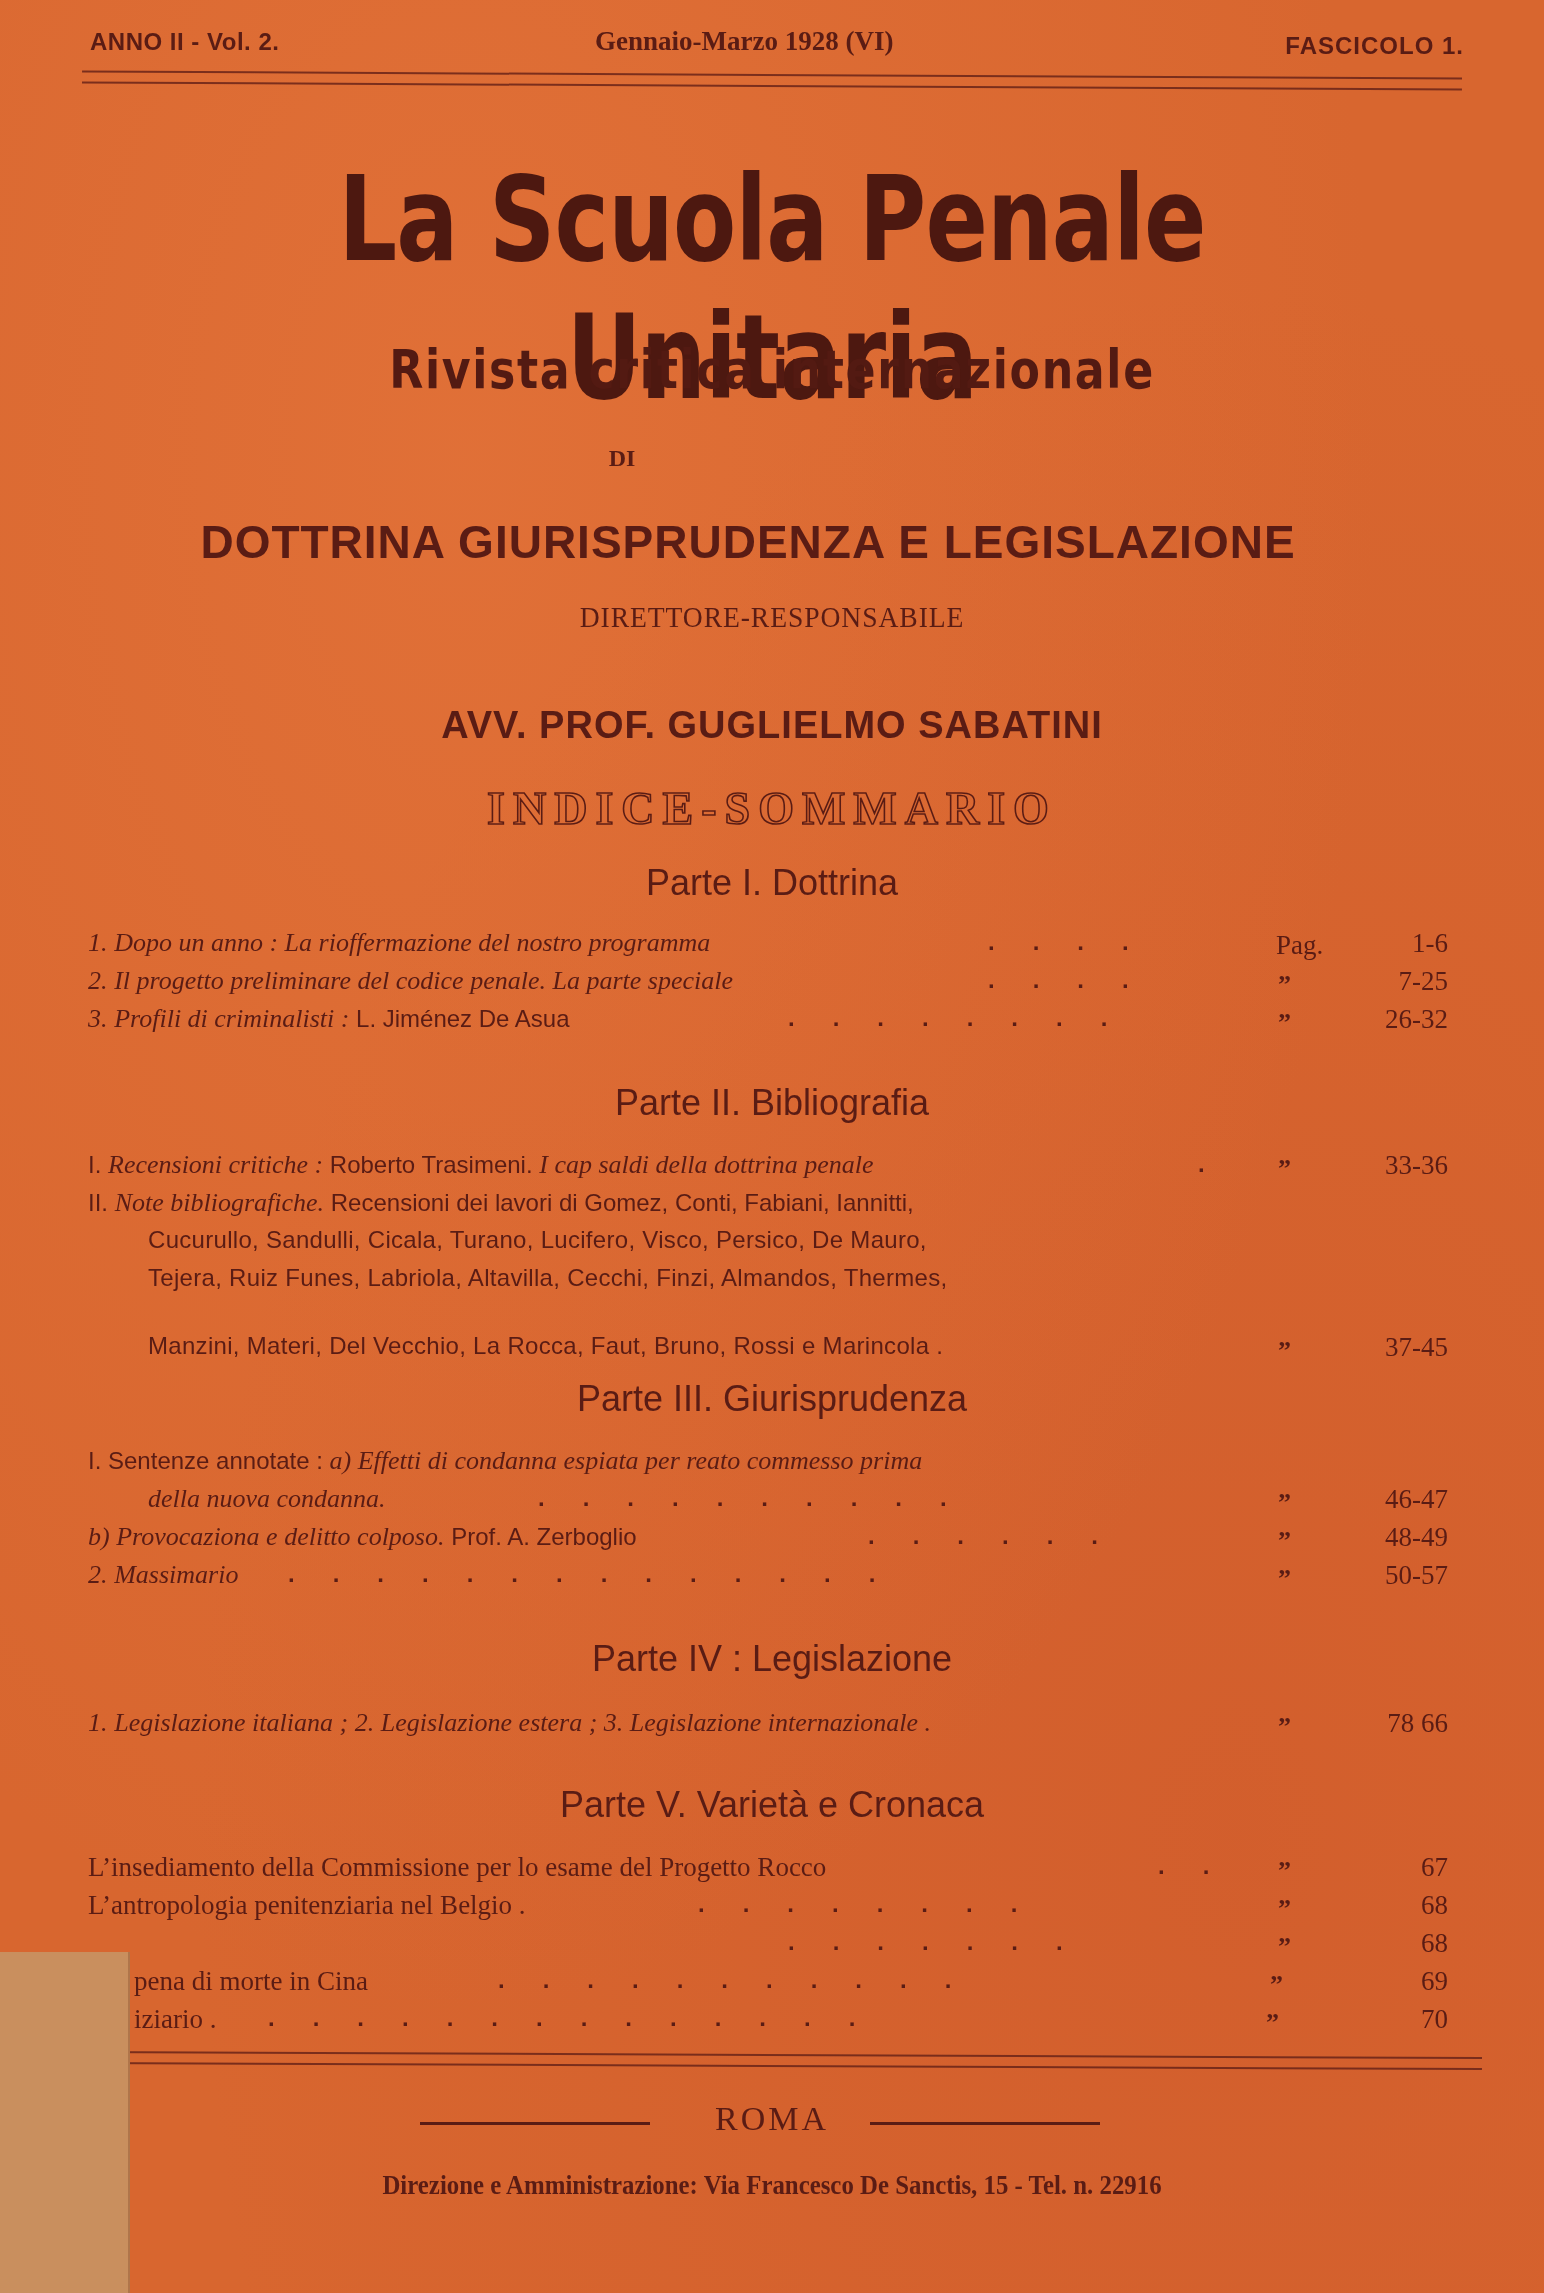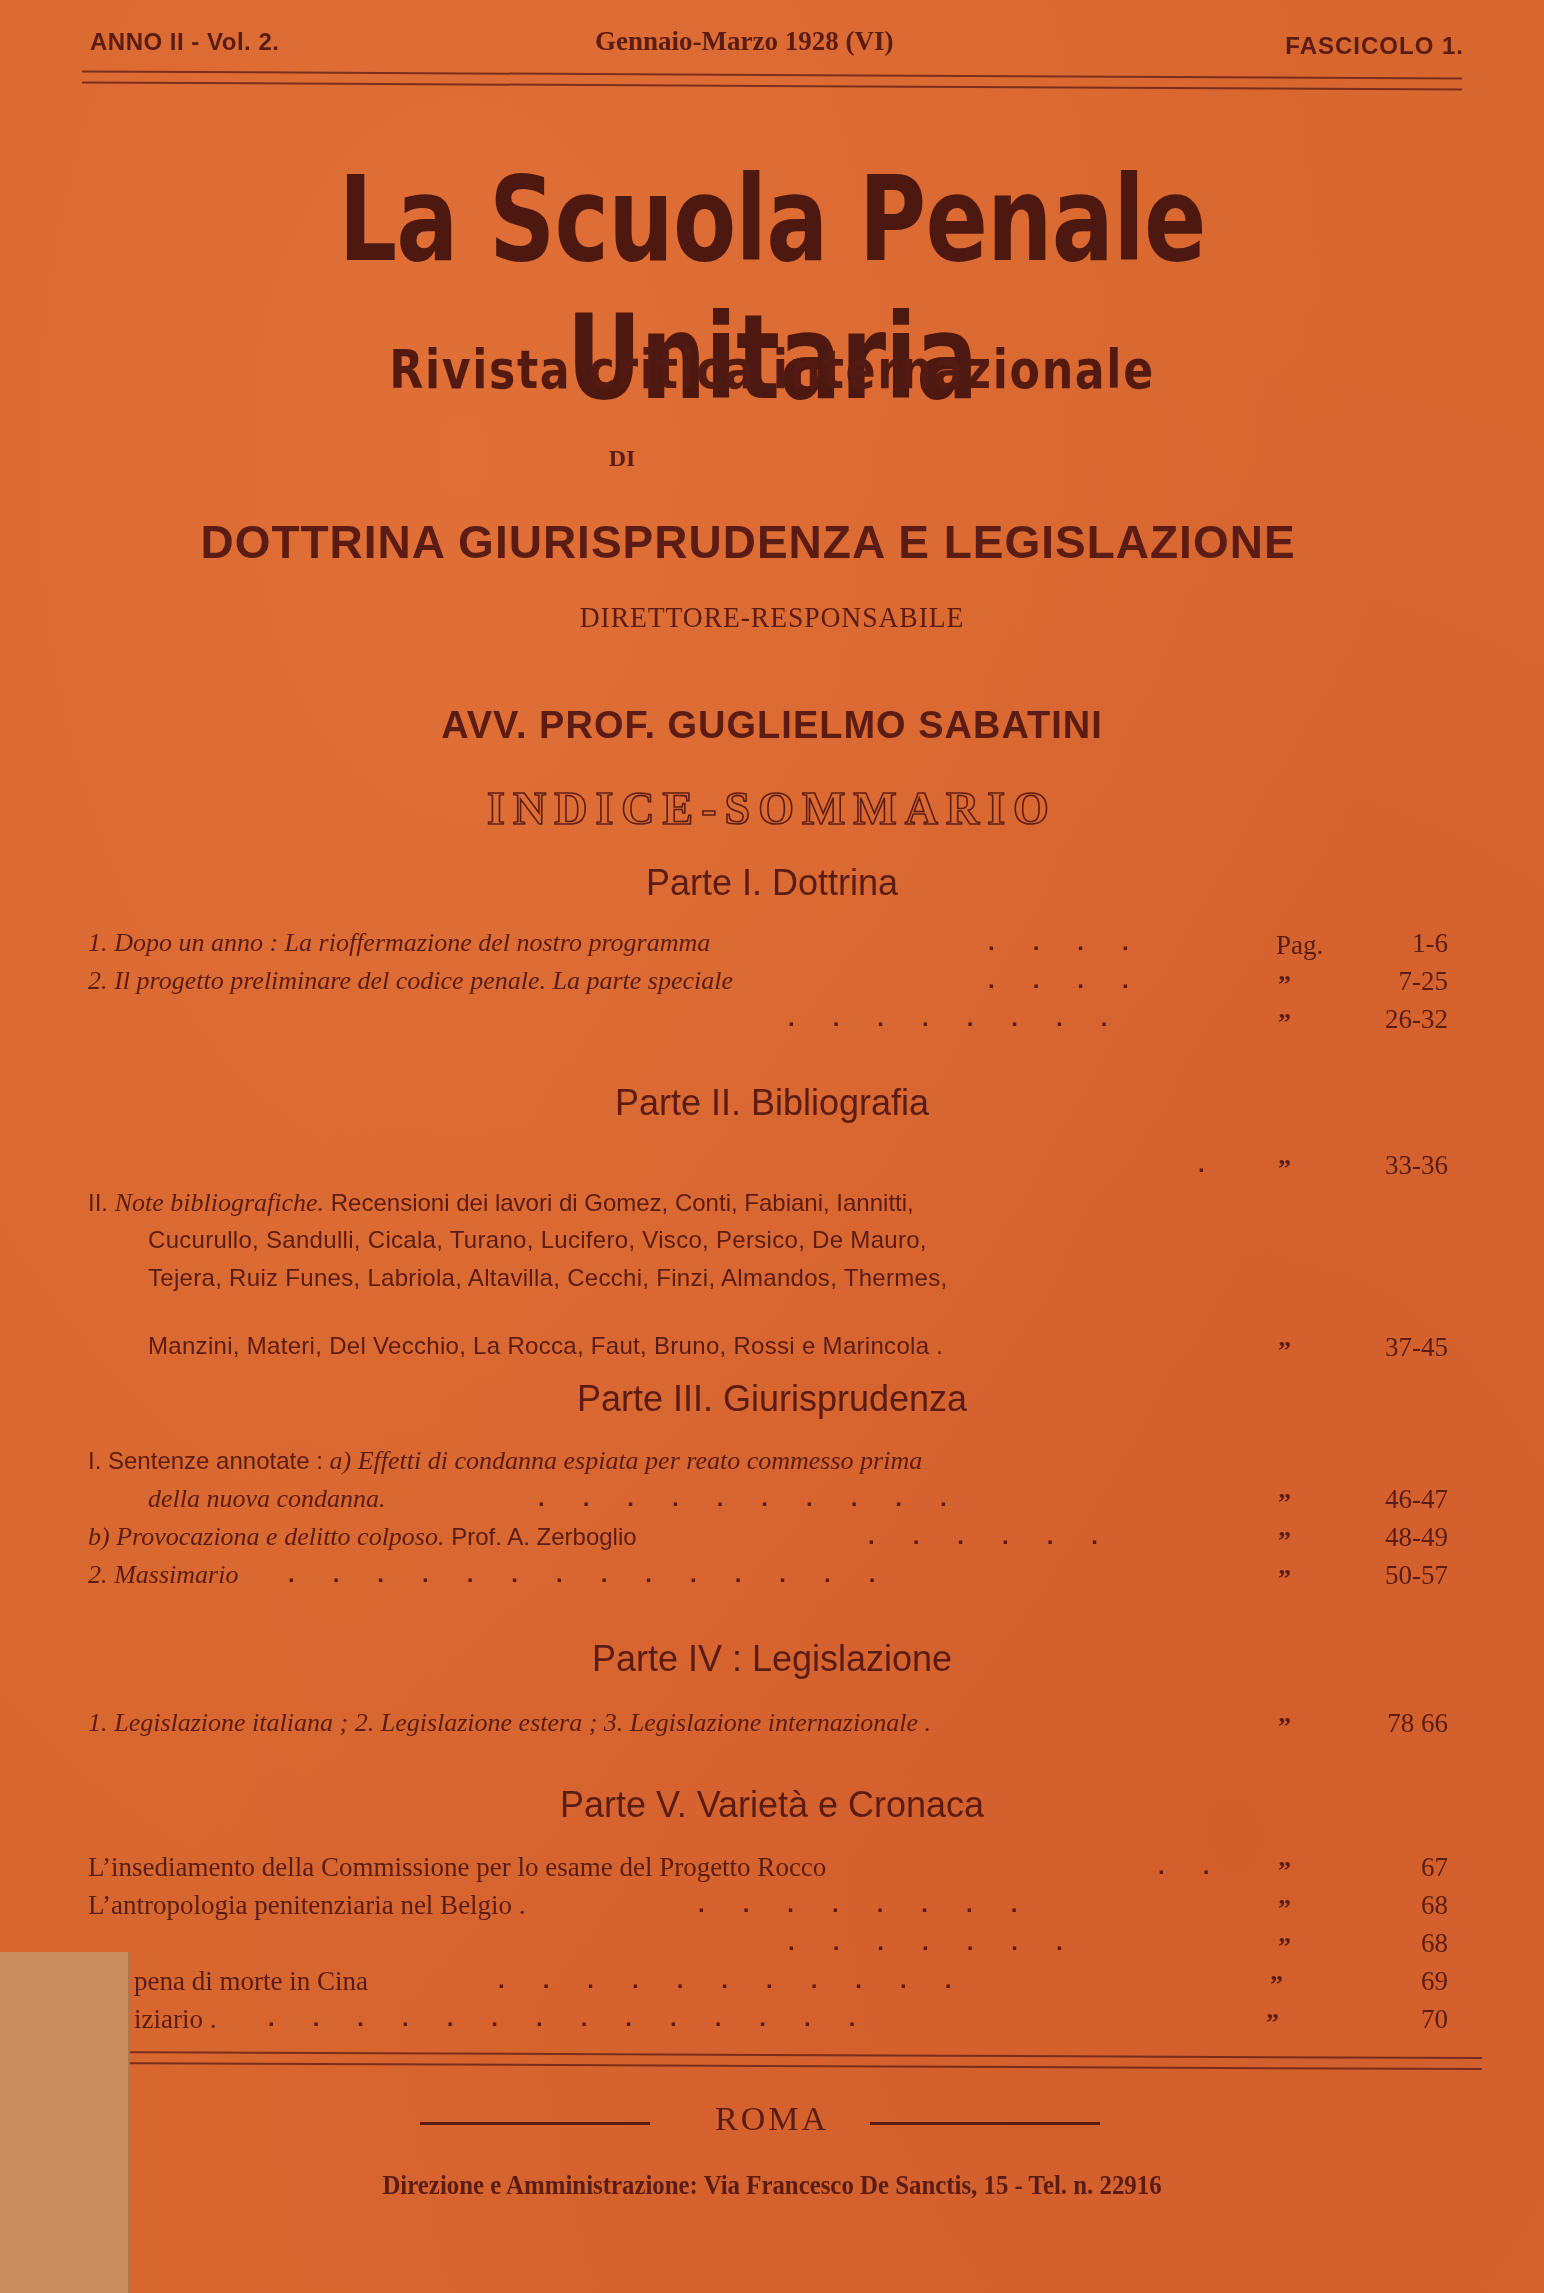--- a/index.html
+++ b/index.html
@@ -73,27 +73,29 @@
   <span class="pag" style="left:1188px;top:2px;">Pag.</span>
   <span class="pages">1-6</span>
 </div>
 <div class="abs entry" style="top:966px;">
   <span class="text"><i>2.</i> <i>Il progetto preliminare del codice penale. La parte speciale</i></span>
   <span class="dots" style="left:900px;">....</span>
   <span class="ditto" style="left:1190px;">”</span>
   <span class="pages">7-25</span>
 </div>
 <div class="abs entry" style="top:1004px;">
+  <span class="text"><i>3.</i> <i>Profili di criminalisti :</i> <span>L. Jiménez De Asua</span></span>
   <span class="dots" style="left:700px;">........</span>
   <span class="ditto" style="left:1190px;">”</span>
   <span class="pages">26-32</span>
 </div>
 
 <div class="abs part-title" style="top:1082px;">Parte II. Bibliografia</div>
 <div class="abs entry" style="top:1150px;">
+  <span class="text"><span>I.</span> <i>Recensioni critiche :</i> <span>Roberto Trasimeni.</span> <i>I cap saldi della dottrina penale</i></span>
   <span class="dots" style="left:1110px;">.</span>
   <span class="ditto" style="left:1190px;">”</span>
   <span class="pages">33-36</span>
 </div>
 <div class="abs entry" style="top:1188px;">
   <span class="text"><span>II.</span> <i>Note bibliografiche.</i> <span>Recensioni dei lavori di Gomez, Conti, Fabiani, Iannitti,</span></span>
 </div>
 <div class="abs cont" style="top:1226px;">Cucurullo, Sandulli, Cicala, Turano, Lucifero, Visco, Persico, De Mauro,</div>
 <div class="abs cont" style="top:1264px;">Tejera, Ruiz Funes, Labriola, Altavilla, Cecchi, Finzi, Almandos, Thermes,</div>
 <div class="abs entry" style="top:1332px; left:148px; width:1310px;">

